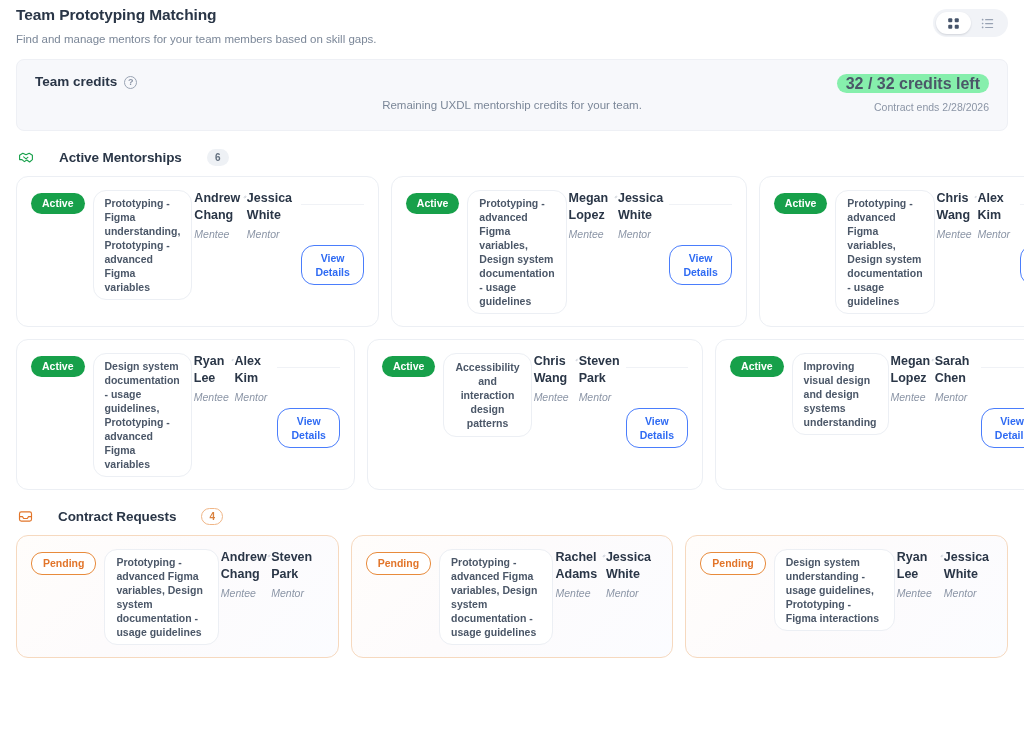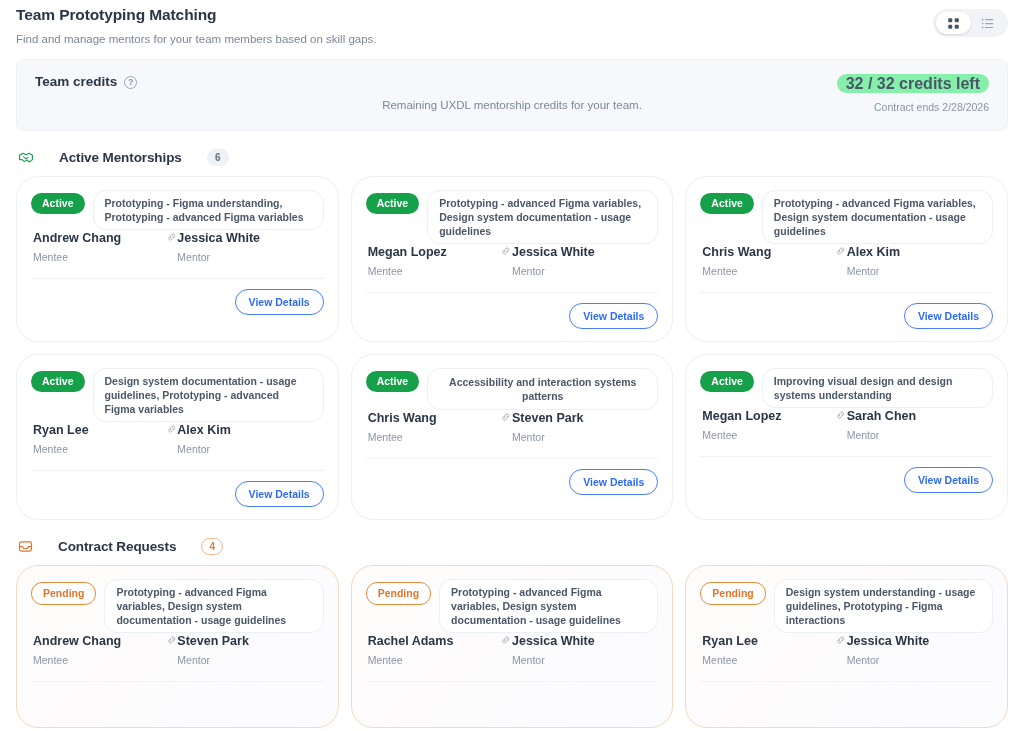--- a/index.html
+++ b/index.html
@@ -72,22 +72,22 @@
     align-items: center; justify-content: center;
   }
   .sh-badge.green { background: #eef1f5; color: #63707f; }
   .sh-badge.orange { background: #ffffff; border: 1px solid #f0b687; color: #d9803c; }
 
   
   .grid { display: grid; grid-template-columns: repeat(3, 1fr); gap: 12px; }
   .row-wrap { margin-bottom: 12px; }
 
   .card {
-    border-radius: 22px; padding: 13px 14px 12px 14px;
-    display: flex; flex-direction: column; position: relative;
+    border-radius: 12px; padding: 13px 14px 12px 14px;
+    display: flex; flex-direction: row; position: relative;
   }
   .card.active-card { background: #ffffff; border: 1px solid #eceff4; }
   .card.pending-card {
     border: 1px solid #f6d9bf;
     background: linear-gradient(135deg, #fffdfb 0%, #fdfbfc 45%, #fbfcff 100%);
   }
 
   .card-top { display: flex; align-items: flex-start; gap: 8px; min-height: 36px; }
   .badge {
     flex: none; border-radius: 11px; font-size: 10.5px; font-weight: 700;
@@ -99,21 +99,21 @@
     flex: 1; border: 1px solid #eceff4; border-radius: 13px;
     background: #ffffff; padding: 5px 11px;
     font-size: 10.5px; font-weight: 700; color: #4b5768; line-height: 14px;
   }
   .skill-chip.one-line { text-align: center; padding: 6px 11px; }
 
   .people { display: flex; align-items: flex-start; padding: 0 2px; }
   .person { width: 46%; }
   .person.right { width: 50%; }
   .p-name { font-size: 12.5px; font-weight: 700; color: #2a3647; line-height: 17px; }
-  .p-role { font-size: 10.5px; color: #8b95a6; margin-top: 3px; line-height: 14px; }
+  .p-role { font-size: 10.5px; color: #8b95a6; margin-top: 3px; line-height: 14px; font-style: italic; }
   .link-ico { width: 4%; display: flex; justify-content: center; align-items: center; color: #9aa4b4; }
 
   .card-foot {
     margin-top: 14px; border-top: 1px solid #f0f2f6; padding-top: 10px;
     display: flex; align-items: center; justify-content: space-between; min-height: 34px;
   }
   .btn-outline {
     border: 1px solid #4a7dfc; color: #2f6bf3; background: #ffffff;
     border-radius: 13px; font-size: 10.5px; font-weight: 700;
     padding: 5px 13px; cursor: pointer; line-height: 14px;
@@ -287,21 +287,21 @@
           </div>
         </div>
         <div class="card-foot">
           <button class="btn-outline foot-right">View Details</button>
         </div>
       </div>
 
       <div class="card active-card">
         <div class="card-top">
           <span class="badge b-active">Active</span>
-          <span class="skill-chip one-line">Accessibility and interaction systems patterns</span>
+          <span class="skill-chip one-line">Accessibility and interaction design patterns</span>
         </div>
         <div class="people">
           <div class="person">
             <div class="p-name">Chris Wang</div>
             <div class="p-role">Mentee</div>
           </div>
           <div class="link-ico">
             <svg width="14" height="14" viewBox="0 0 18 18" fill="none">
               <path d="M7.3 10.7a2.8 2.8 0 0 1 0-3.9l2-2a2.8 2.8 0 0 1 3.9 3.9l-.9.9" stroke="#9aa4b4" stroke-width="1.3" stroke-linecap="round"></path>
               <path d="M10.7 7.3a2.8 2.8 0 0 1 0 3.9l-2 2a2.8 2.8 0 0 1-3.9-3.9l.9-.9" stroke="#9aa4b4" stroke-width="1.3" stroke-linecap="round"></path>

